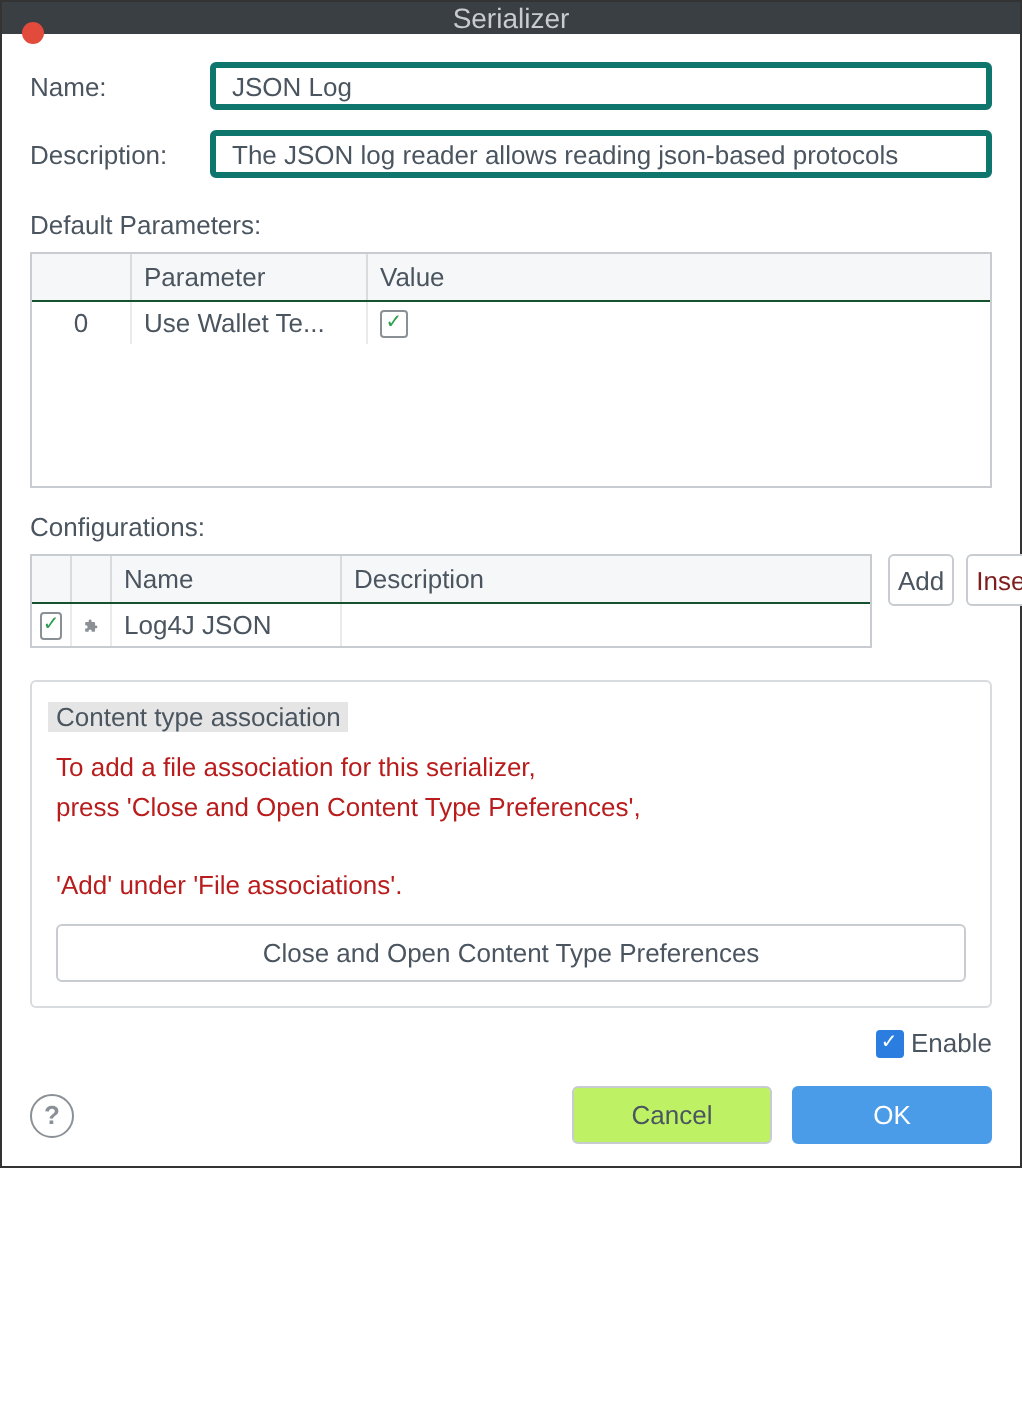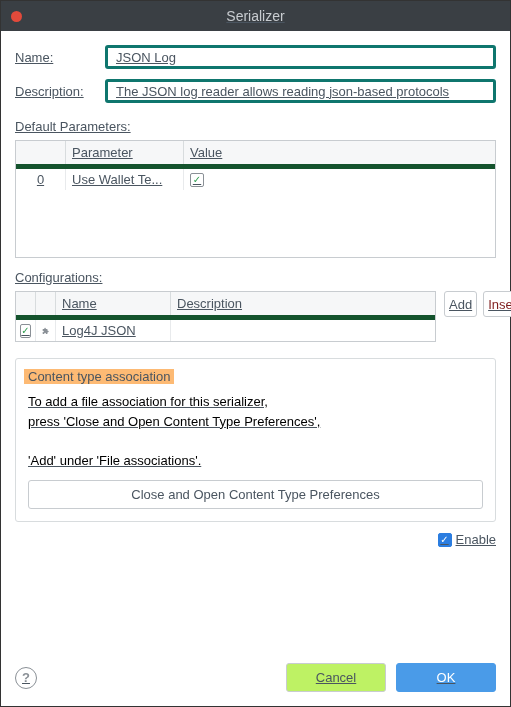--- a/index.html
+++ b/index.html
@@ -6,26 +6,25 @@
 body {
   margin: 0;
   padding: 0;
   font-family: "Segoe UI", Tahoma, sans-serif;
   font-size: 13px;
   color: #4a5560;
   background: #ffffff;
 }
 .window {
   width: 511px;
-  height: 707px;
+  height: 584px;
   border: 1px solid #333;
   background: #ffffff;
   display: flex;
   flex-direction: column;
-  text-decoration: underline;
 }
 .titlebar {
   height: 30px;
   background: #3a3f44;
   color: #c8ccd0;
   display: flex;
   align-items: center;
   position: relative;
   justify-content: center;
   font-size: 14px;
@@ -70,21 +69,21 @@
   color: #4a5560;
 }
 .table {
   border: 1px solid #c8ccd0;
   background: #fff;
   width: 100%;
 }
 .table-header {
   display: flex;
   background: #f6f7f8;
-  border-bottom: 5px solid #14532d;
+  border-bottom: 1px solid #14532d;
 }
 .table-header .th {
   padding: 4px 6px;
   border-right: 1px solid #d8dcde;
   font-size: 13px;
   color: #4a5560;
   overflow: hidden;
   white-space: nowrap;
 }
 .table-header .th:last-child { border-right: none; }
@@ -149,27 +148,27 @@
   justify-content: center;
 }
 .group {
   border: 1px solid #d8dcde;
   border-radius: 3px;
   padding: 10px 12px 12px 12px;
   margin-top: 6px;
 }
 .group-title {
   margin: -19px 0 8px -4px;
-  background: #fdba74;
+  background: #e5e5e5;
   display: inline-block;
   padding: 0 4px;
   color: #4a5560;
 }
 .info-text {
-  color: #000000;
+  color: #b91c1c;
   line-height: 1.5;
   margin-bottom: 10px;
 }
 .wide-btn {
   width: 100%;
   border: 1px solid #c8ccd0;
   background: #fff;
   border-radius: 3px;
   padding: 6px;
   text-align: center;

